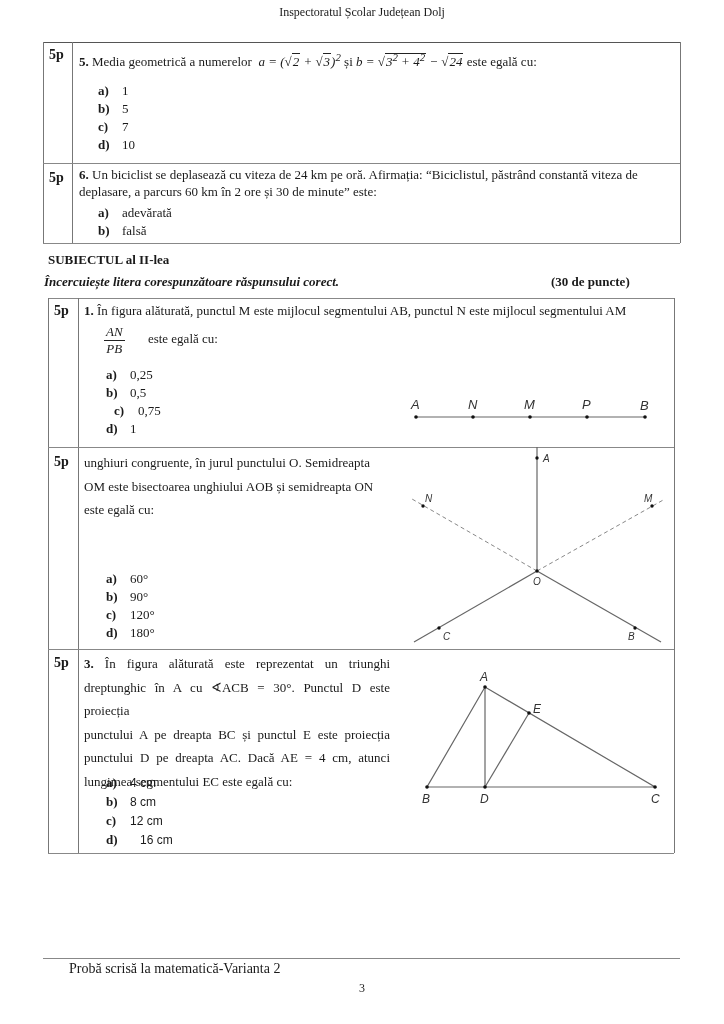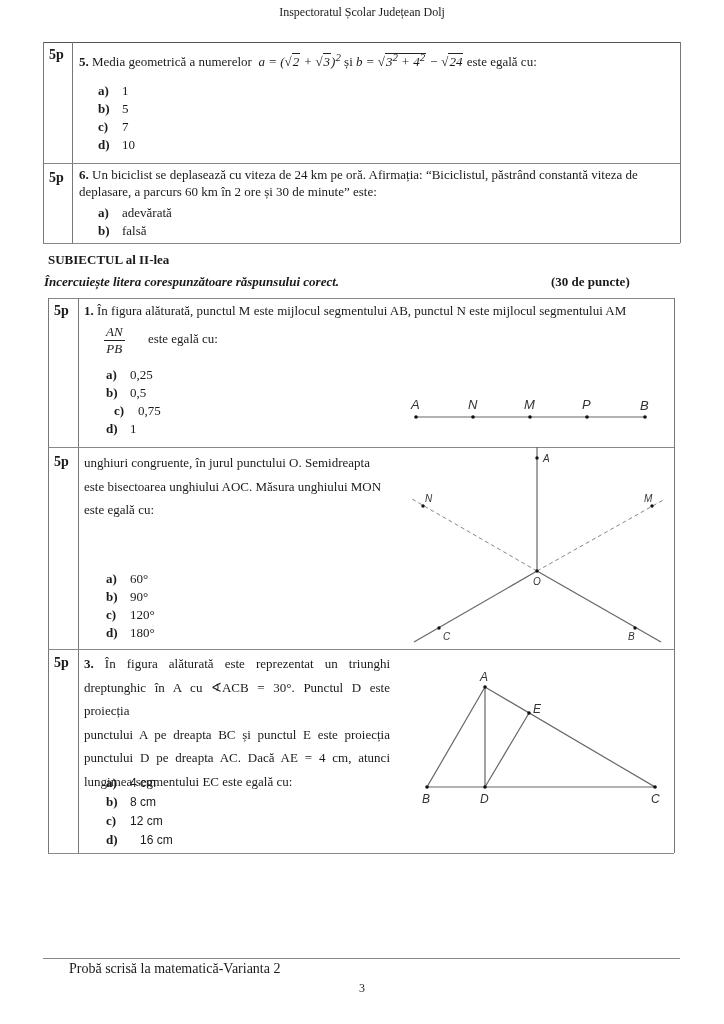--- a/index.html
+++ b/index.html
@@ -101,21 +101,21 @@
     <text x="11" y="19" font-size="13" fill="#333">A</text>
     <text x="68" y="19" font-size="13" fill="#333">N</text>
     <text x="124" y="19" font-size="13" fill="#333">M</text>
     <text x="182" y="19" font-size="13" fill="#333">P</text>
     <text x="240" y="20" font-size="13" fill="#333">B</text>
   </svg>
 
   <div class="abs pts" style="left:54px; top:454px;">5p</div>
   <div class="abs qtext" style="left:84px; top:451px; line-height:23.5px; white-space:nowrap;">
     <div>unghiuri congruente, în jurul punctului O. Semidreapta</div>
-    <div>este bisectoarea unghiului AOC. Măsura unghiului MON</div>
+    <div>OM este bisectoarea unghiului AOB și semidreapta ON</div>
     <div>este egală cu:</div>
   </div>
   <div class="opt" style="left:106px; top:570px;"><span class="l">a)</span><span>60°</span></div>
   <div class="opt" style="left:106px; top:588px;"><span class="l">b)</span><span>90°</span></div>
   <div class="opt" style="left:106px; top:606px;"><span class="l">c)</span><span>120°</span></div>
   <div class="opt" style="left:106px; top:624px;"><span class="l">d)</span><span>180°</span></div>
 
   <svg class="abs" style="left:400px; top:447px;" width="274" height="202">
 
     <line x1="137" y1="0" x2="137" y2="124" stroke="#666" stroke-width="1.2"></line>

